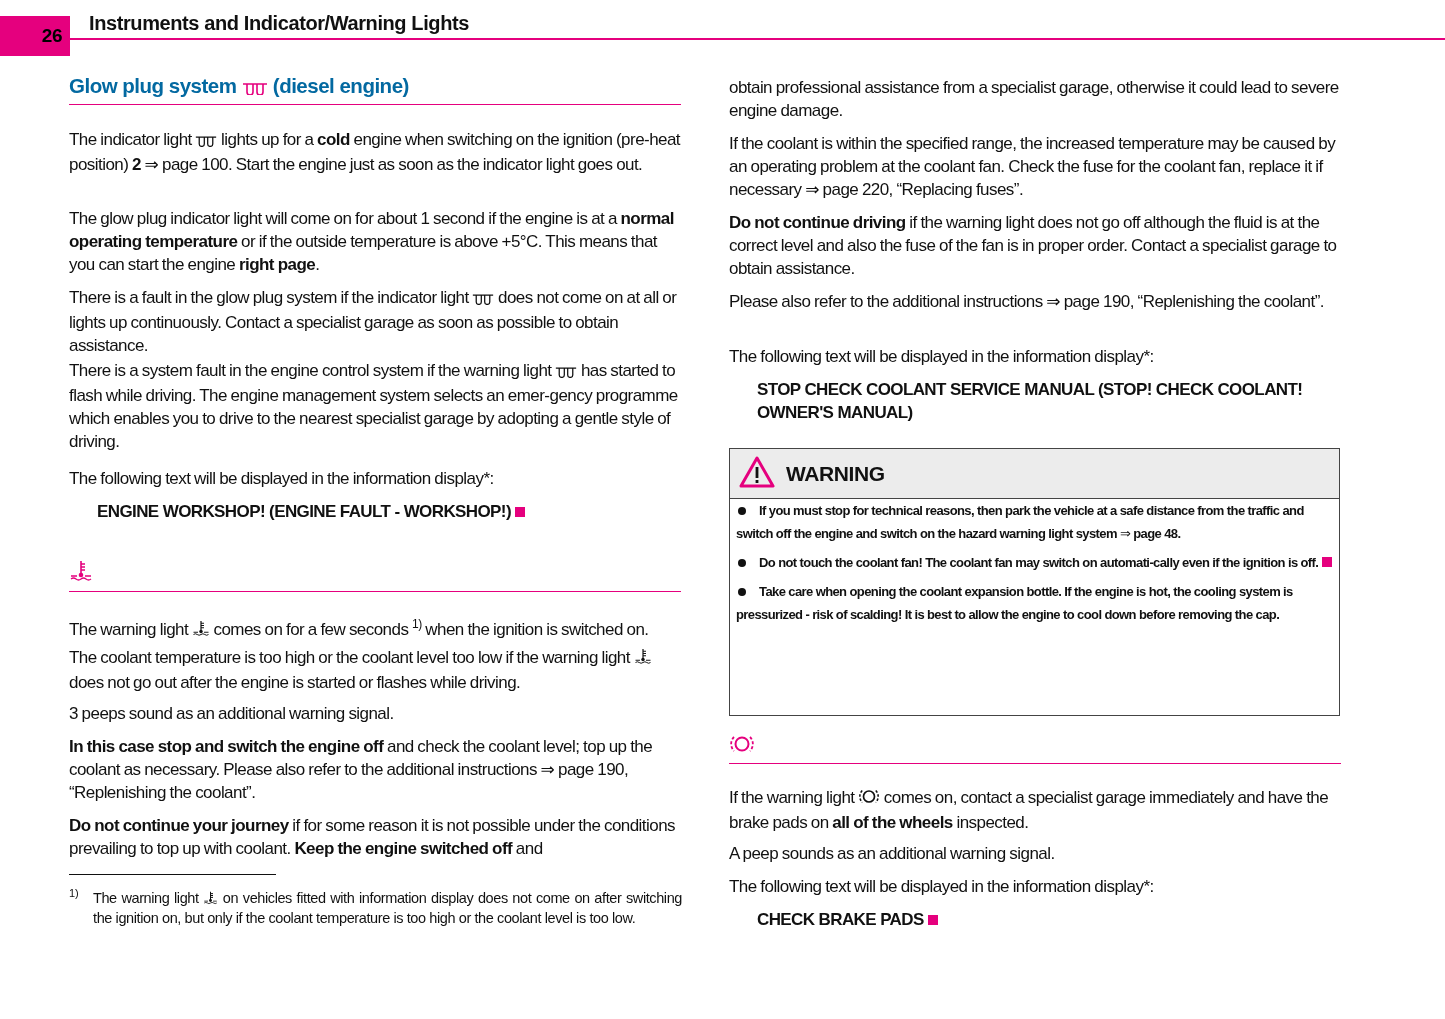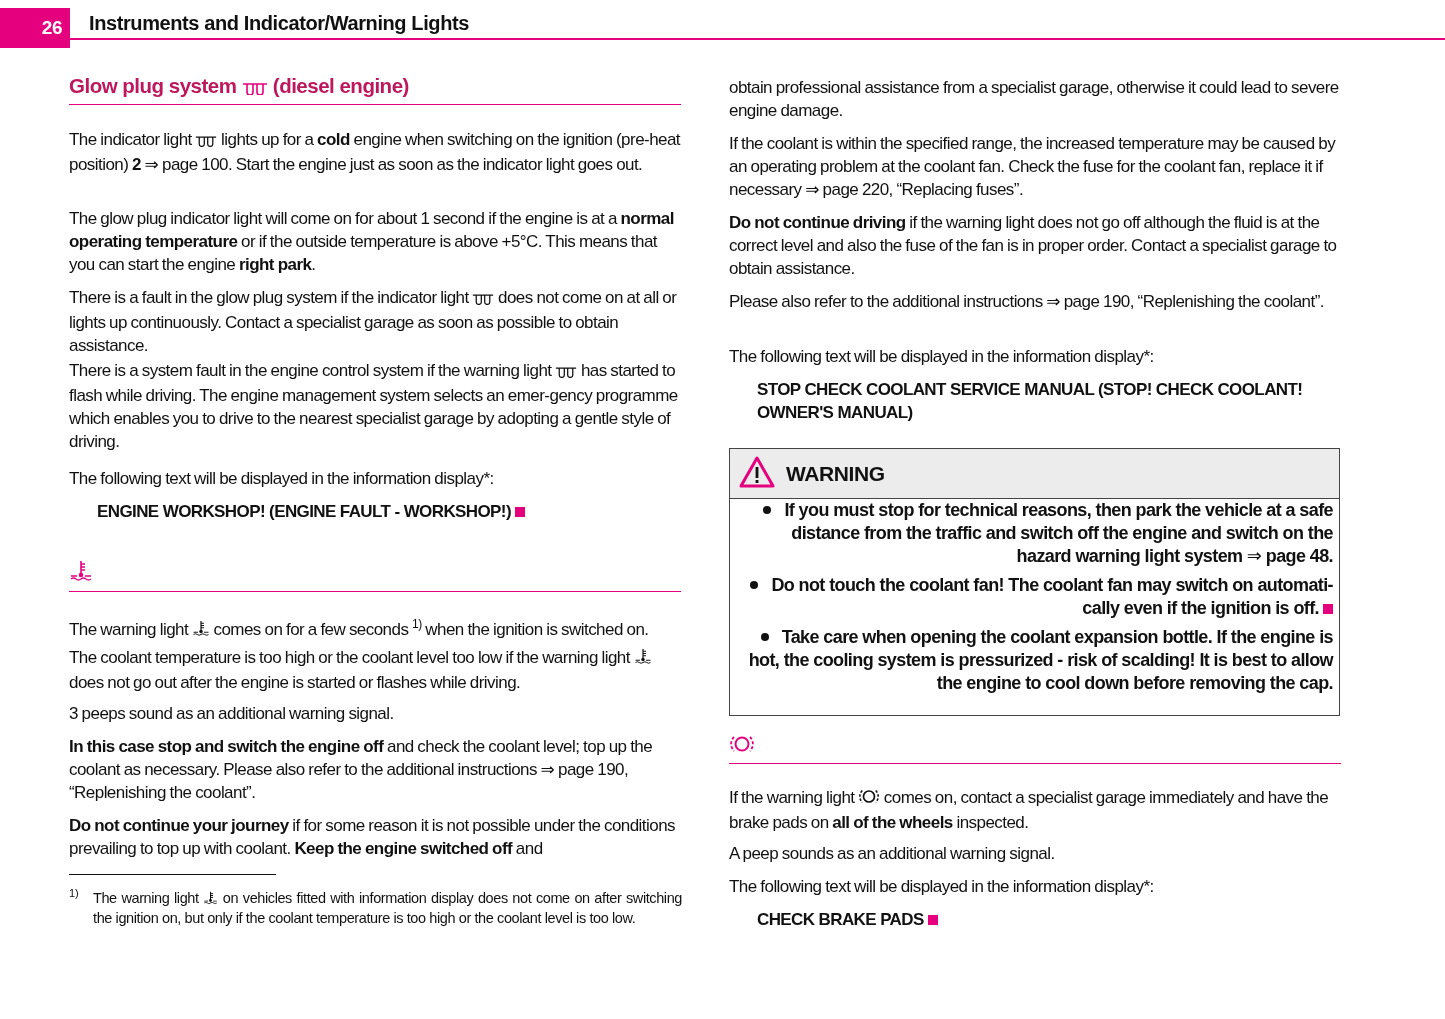--- a/index.html
+++ b/index.html
@@ -2,38 +2,38 @@
 <html><head>
 <meta charset="utf-8">
 <style>
   html, body { margin: 0; padding: 0; background: #ffffff; }
   body {
     width: 1445px; height: 1019px; position: relative; overflow: hidden;
     font-family: "Liberation Sans", "DejaVu Sans", sans-serif;
     color: #111;
   }
   .hdr-num {
-    position: absolute; left: 0; top: 8px; width: 70px; height: 40px;
-    background: #e5007e; color: #ffffff; font-weight: bold; font-size: 19px;
+    position: absolute; left: 0; top: 16px; width: 70px; height: 40px;
+    background: #e5007e; color: #000000; font-weight: bold; font-size: 19px;
     display: flex; align-items: center; justify-content: flex-end; padding-right: 8px; box-sizing: border-box;
     font-family: "Liberation Sans", sans-serif; letter-spacing: -0.5px;
   }
   .hdr-title {
     position: absolute; left: 89px; top: 12px; font-size: 20px; font-weight: bold;
     letter-spacing: -0.4px; font-family: "Liberation Sans", sans-serif;
   }
   .hdr-line { position: absolute; left: 70px; top: 38px; width: 1375px; height: 2px; background: #e5007e; }
 
   .col { position: absolute; top: 0; }
   .col-left { left: 69px; width: 612px; }
   .col-right { left: 729px; width: 612px; }
 
   .sec-title {
     position: absolute; left: 0; width: 612px;
-    color: #be185d; font-weight: bold; font-size: 20.5px; letter-spacing: -0.5px;
+    color: #0369a1; font-weight: bold; font-size: 20.5px; letter-spacing: -0.5px;
     border-bottom: 1.5px solid #e5007e; padding-bottom: 4px; white-space: nowrap;
   }
   .p {
     position: absolute; left: 0; width: 615px;
     font-size: 17px; line-height: 23px; letter-spacing: -0.55px; word-spacing: -0.5px;
   }
   .p b { font-weight: bold; }
   .disp {
     position: absolute; left: 28px; width: 585px;
     font-size: 17px; line-height: 23px; font-weight: bold; letter-spacing: -0.6px;
@@ -53,23 +53,22 @@
   .warn-box {
     position: absolute; left: 0; top: 448px; width: 611px; height: 268px;
     border: 1.5px solid #444; box-sizing: border-box;
   }
   .warn-head {
     height: 50px; background: #ececec; border-bottom: 1.5px solid #444;
     display: flex; align-items: center; padding-left: 8px; box-sizing: border-box;
   }
   .warn-head-label { font-weight: bold; font-size: 21px; margin-left: 10px; letter-spacing: -0.4px; }
   .warn-item {
-    padding: 0 6px; font-size: 18px; line-height: 23px; font-weight: bold; letter-spacing: -0.6px;
+    padding: 0 6px; font-size: 13px; line-height: 23px; font-weight: bold; letter-spacing: -0.6px;
     margin-top: 6px;
-    text-align: right;
   }
   .warn-item:first-of-type { margin-top: 0; }
   .bullet { display: inline-block; width: 8px; height: 8px; border-radius: 50%; background: #111; margin: 0 13px 2px 2px; vertical-align: middle; }
 </style>
 </head>
 <body>
 
 <div class="hdr-num">26</div>
 <div class="hdr-title">Instruments and Indicator/Warning Lights</div>
 <div class="hdr-line"></div>
@@ -96,21 +95,21 @@
     <span>engine when switching on the ignition (pre-heat position)</span>
     <b>2</b>
     <span class="arrow">⇒</span>
     <span>page 100. Start the engine just as soon as the indicator light goes out.</span>
   </div>
 
   <div class="p" style="top:207px;">
     <span>The glow plug indicator light will come on for about 1 second if the engine is at a</span>
     <b>normal operating temperature</b>
     <span>or if the outside temperature is above +5°C. This means that you can start the engine</span>
-    <b>right park</b><span>.</span>
+    <b>right page</b><span>.</span>
   </div>
 
   <div class="p" style="top:286px;">
     <span>There is a fault in the glow plug system if the indicator light</span>
     <span class="icon-inline"><svg width="22" height="13" viewBox="0 0 26 14">
           <path d="M1 3 H25 M5 3 V11 a3 3 0 0 0 6 0 V3 M15 3 V11 a3 3 0 0 0 6 0 V3" fill="none" stroke="#111" stroke-width="1.5"></path>
         </svg></span>
     <span>does not come on at all or lights up continuously. Contact a specialist garage as soon as possible to obtain assistance.</span>
   </div>
 

